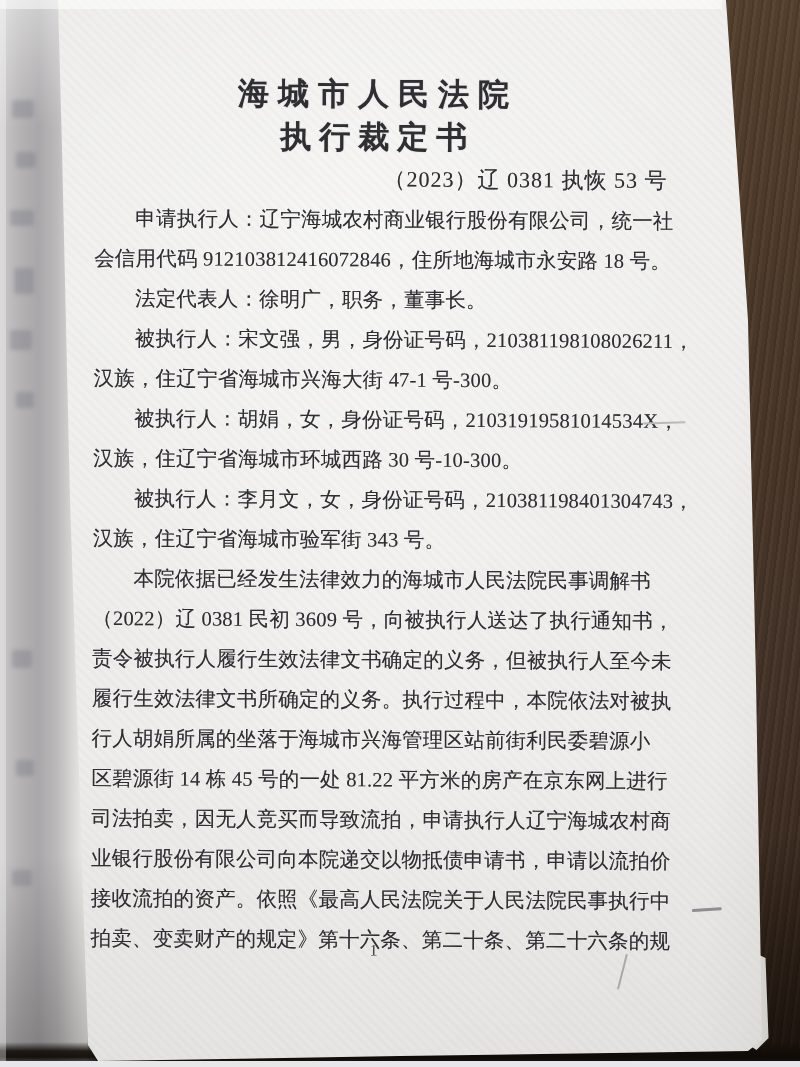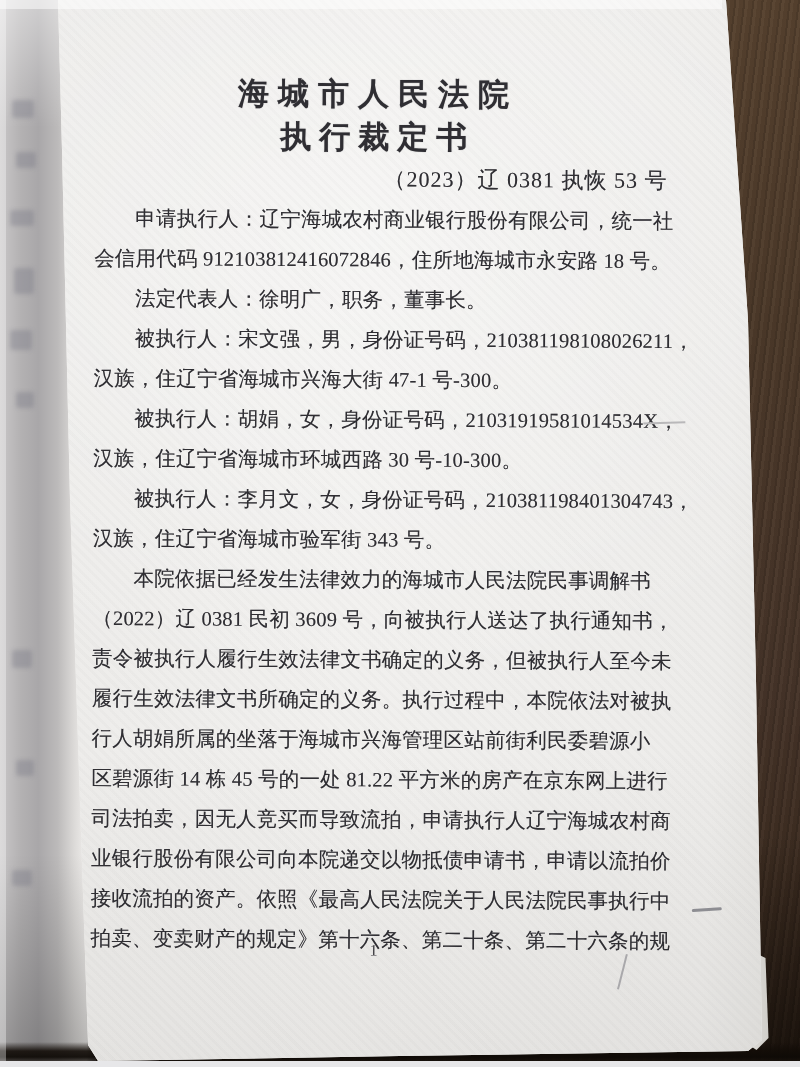--- a/index.html
+++ b/index.html
@@ -46,20 +46,21 @@
   
   .page{
     position:absolute;inset:0;
     clip-path:polygon(58px 0px, 726px 0px, 748px 320px, 756px 680px, 762px 1040px,
                       748px 1051px, 400px 1056px, 98px 1061px, 88px 1045px,
                       70px 500px, 62px 150px);
     background:
       radial-gradient(120% 70% at 45% 22%, rgba(255,255,255,.4), rgba(255,255,255,0) 62%),
       linear-gradient(93deg, #cfcecb 0px, #e6e4e1 26px, #edecea 58px, #f1f0ee 45%, #edecea 88%, #e3e2df 99%),
       #efeeec;
+    border-radius: 12px;
   }
   .page::before{ 
     content:"";position:absolute;inset:0;
     background:
       repeating-linear-gradient(45deg, rgba(0,0,0,.015) 0 3px, transparent 3px 7px),
       linear-gradient(to bottom, transparent 70%, rgba(60,55,50,.06) 100%);
   }
   .page-top-light{position:absolute;left:0;top:0;width:722px;height:9px;background:rgba(255,255,255,.5);}
   .photo-left-light{position:absolute;left:0;top:0;width:6px;height:1067px;background:rgba(255,255,255,.35);}
   .photo-bottom-light{position:absolute;left:0;top:1061px;width:800px;height:6px;background:#e7e7e9;}

